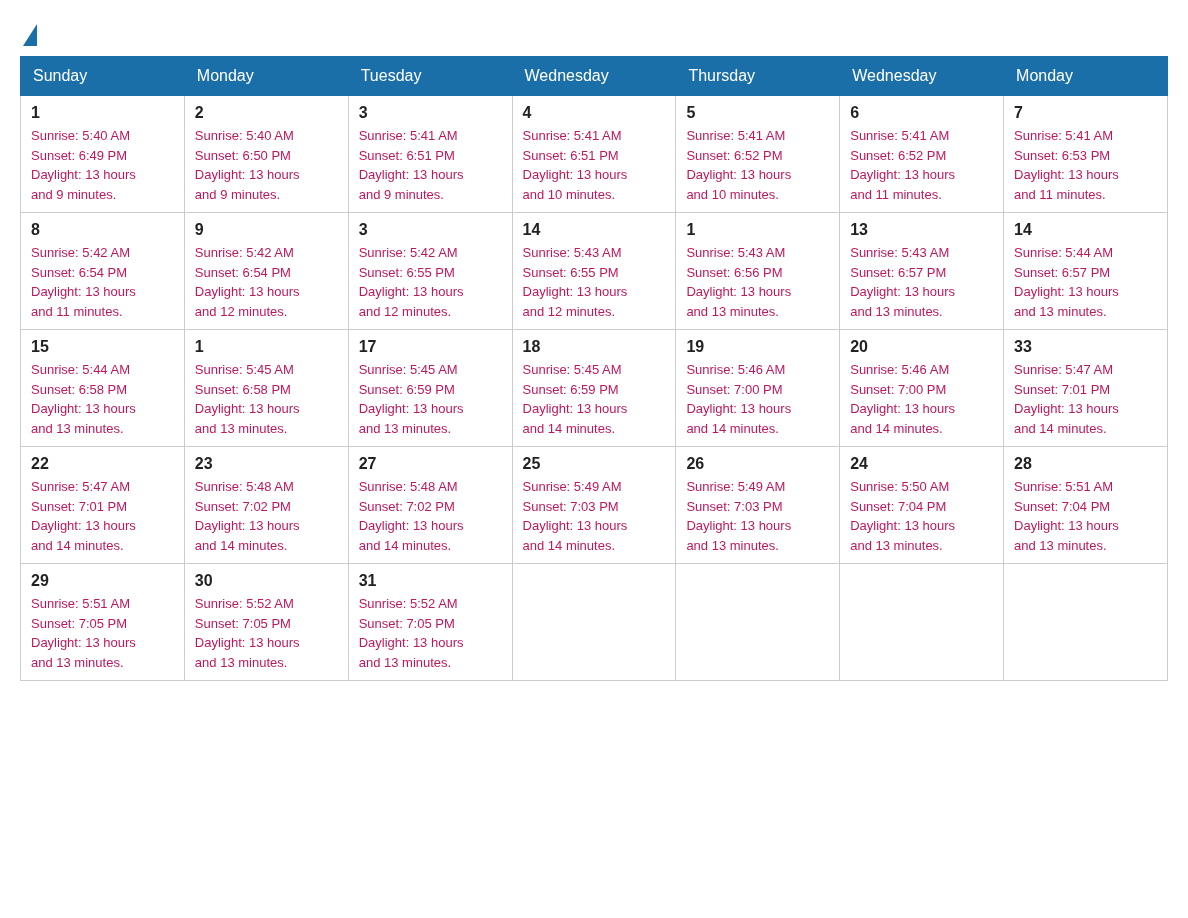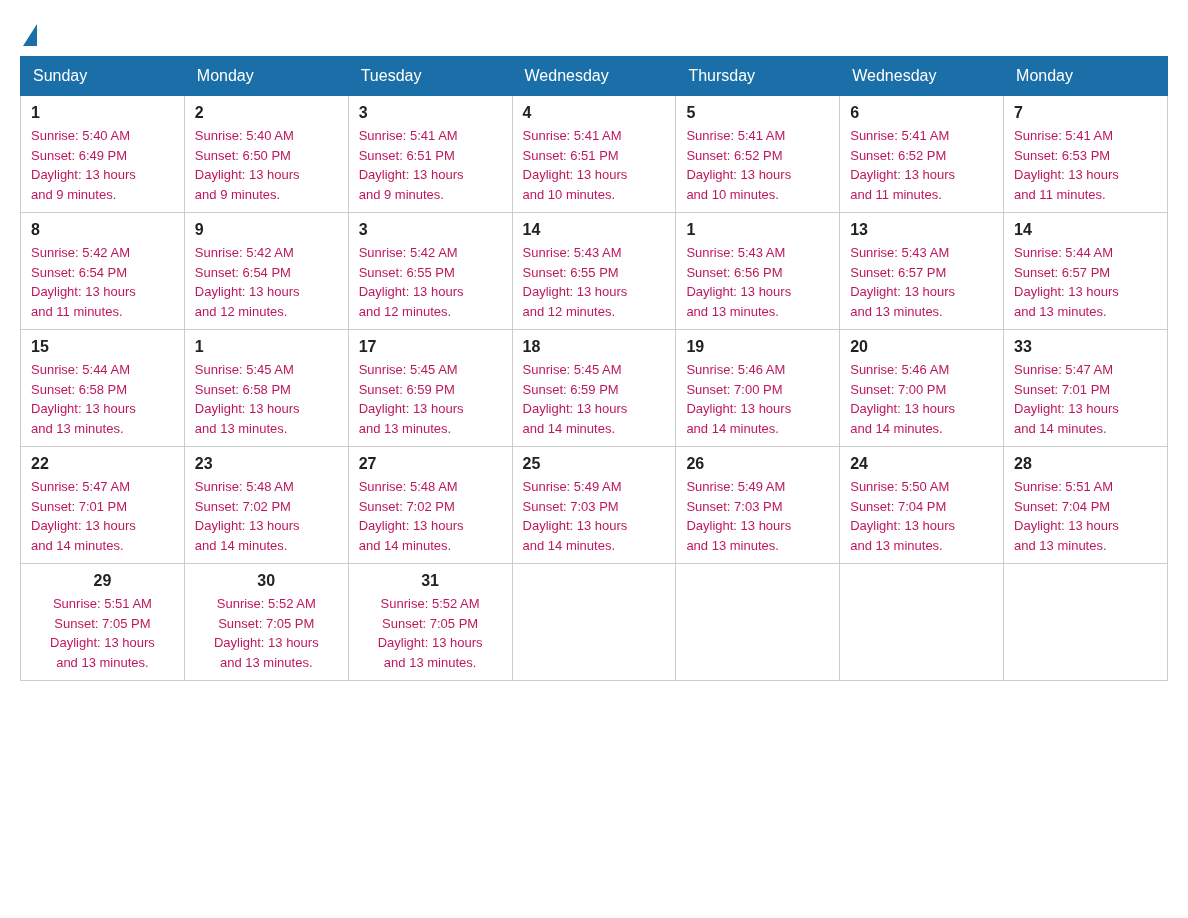--- a/index.html
+++ b/index.html
@@ -93,21 +93,20 @@
       color: #be185d;
     }
     .empty-cell {
       background: #fff;
     }
     tr td {
       border-bottom: 2px solid #1a6fa8;
     }
     tr:last-child td {
       border-bottom: 1px solid #ccc;
-      text-align: center;
     }
   </style>
 </head>
 <body>
 
 <div class="header">
   <div class="logo">
     <div class="logo-top">
       <span class="logo-general"></span>
       <div class="logo-triangle"></div>

